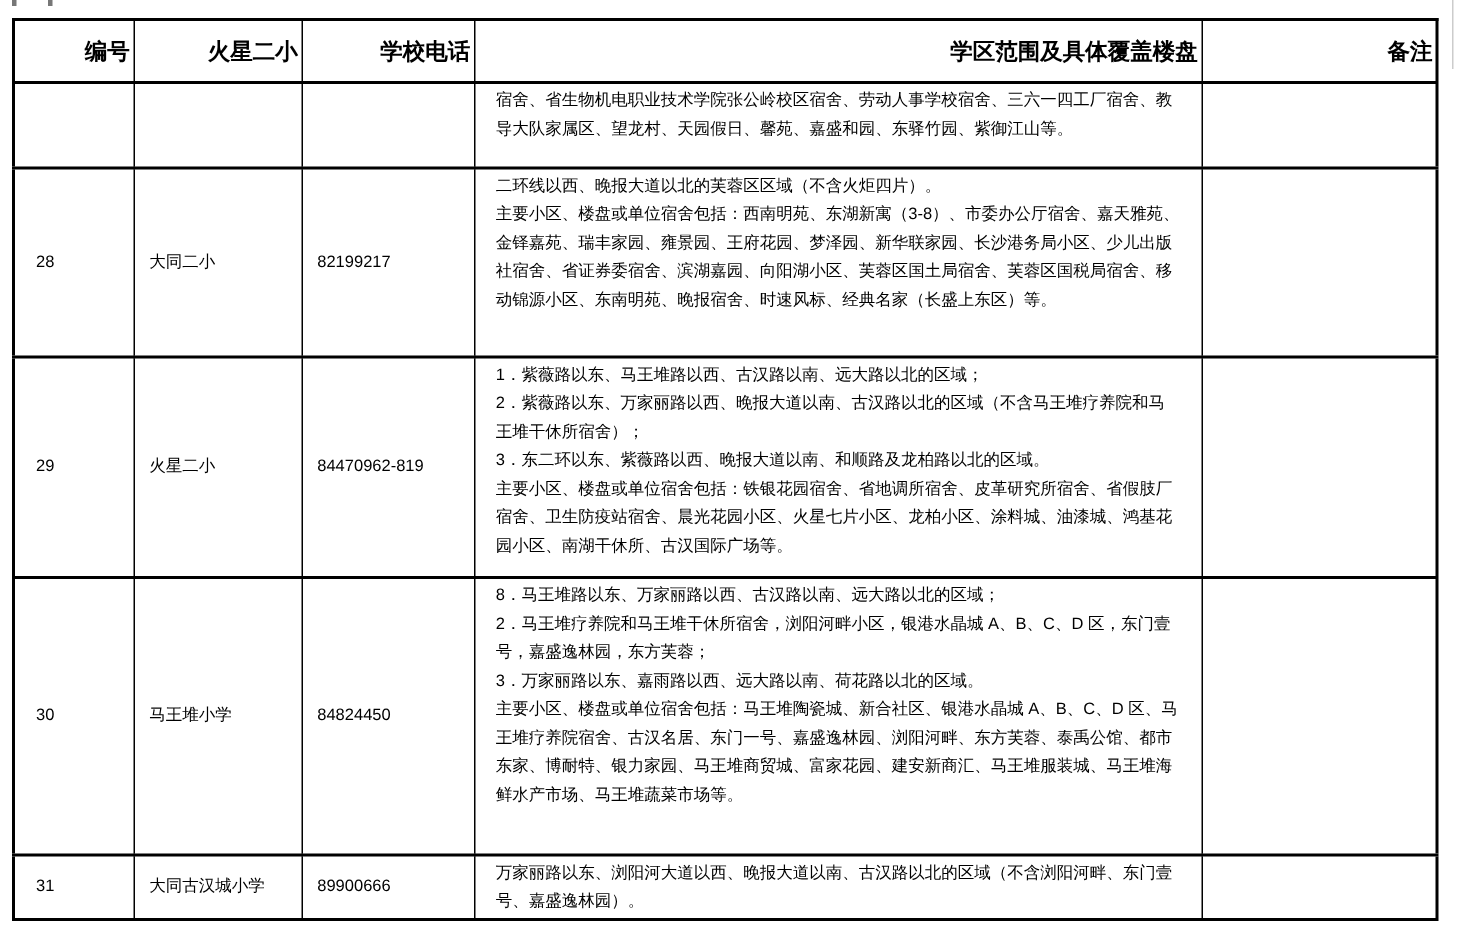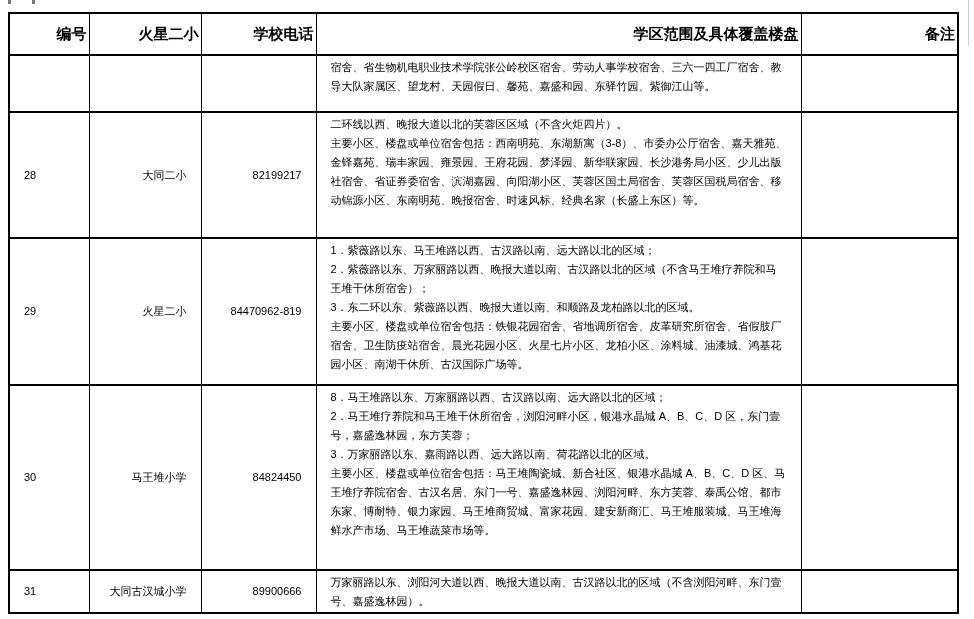--- a/index.html
+++ b/index.html
@@ -28,21 +28,21 @@
     font-size:15px;font-weight:bold;text-align:right;vertical-align:middle;
     height:40px;padding:0 2px;
   }
   td{
     font-size:11px;line-height:19px;
     padding:1px 14px;
     overflow:hidden;
     margin-left:11px;
   }
   td.c-id{text-align:left;vertical-align:middle;}
-  td.c-name,td.c-phone{text-align:right;vertical-align:middle;padding-left:10px;}
+  td.c-name,td.c-phone{text-align:left;vertical-align:middle;padding-left:10px;}
   td.c-district{
     text-align:left;vertical-align:top;
     white-space:pre-wrap;
     padding-top:2px;
   }
   td.c-remark{vertical-align:middle;}
   .seg-bold{font-weight:normal;}
   
   tbody tr:nth-child(1){height:57px;}
   tbody tr:nth-child(2){height:126px;}

